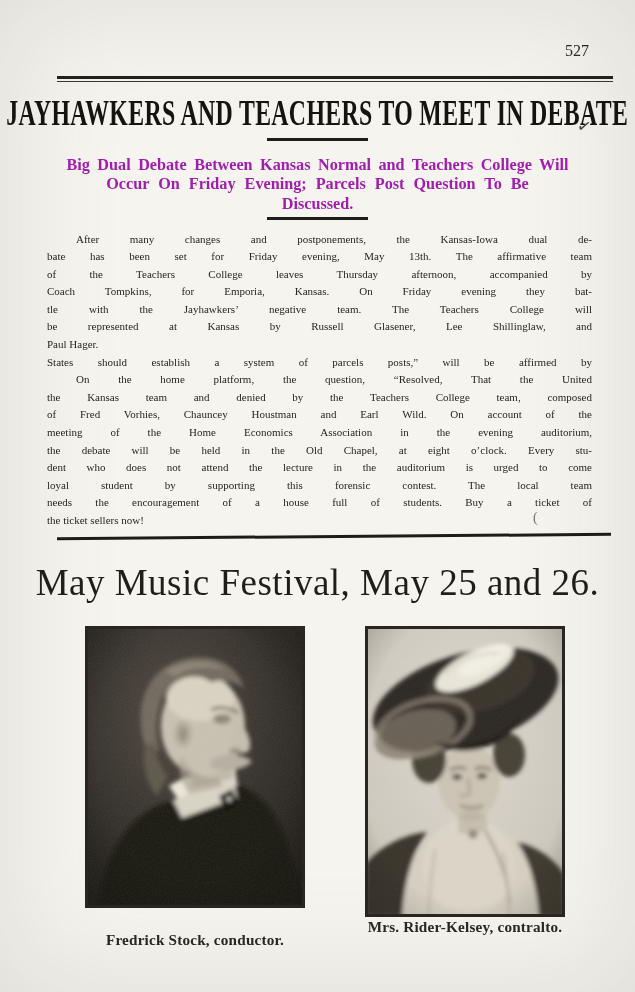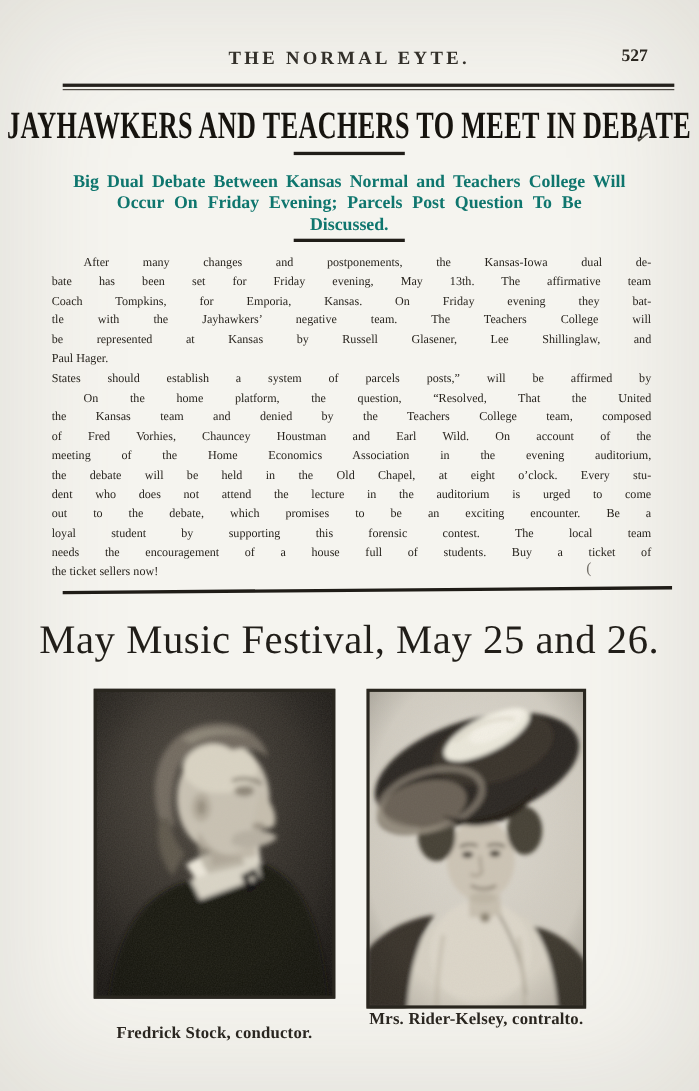--- a/index.html
+++ b/index.html
@@ -11,68 +11,67 @@
     position:relative;
     overflow:hidden;
     box-shadow:inset 0 0 120px rgba(120,115,100,0.18);
   }
   .masthead-row{position:relative;padding-top:43px;height:20px;}
   .masthead{
     text-align:center;font-size:17px;font-weight:600;letter-spacing:3px;
     color:#33302a;
   }
   .page-number{
-    position:absolute;right:46px;top:42px;font-size:16px;font-weight:700;color:#2c2822;margin-left:16px;
+    position:absolute;right:46px;top:42px;font-size:16px;font-weight:400;color:#2c2822;margin-left:16px;
   }
   .double-rule{margin:13px 0 0 57px;width:556px;}
   .double-rule .dr-top{height:2.5px;background:#24211c;}
   .double-rule .dr-gap{height:2px;}
   .double-rule .dr-bot{height:1.5px;background:#3a362f;}
   .headline-wrap{margin-top:12px;height:41px;display:flex;justify-content:center;align-items:flex-start;overflow:visible;}
   .headline{
     font-size:35px;font-weight:700;color:#17140f;white-space:nowrap;
     transform:scaleX(0.68);transform-origin:center;letter-spacing:0.5px;
     font-family:"Liberation Serif",serif;
   }
   .short-rule{width:101px;height:2.5px;background:#201d18;margin:3px auto 0 auto;}
   .short-rule.second{margin-top:3px;}
-  .subhead{margin:15px auto 0 auto;width:502px;font-weight:700;font-size:16.2px;line-height:19.5px;color:#0f766e;}
+  .subhead{margin:15px auto 0 auto;width:502px;font-weight:700;font-size:16.2px;line-height:19.5px;color:#a21caf;}
   .subhead .sh-line{text-align:center;}
   .subhead .sh-just{text-align:justify;text-align-last:justify;}
   .subhead .sh-wide{word-spacing:5px;}
   .body-text{margin:11px 43px 0 47px;font-size:11px;line-height:17.6px;color:#29251f;}
   .jline{text-align:justify;text-align-last:justify;}
   .jline.first{text-indent:29px;}
   .jline.last{text-align-last:left;}
   .long-rule{margin:5px 0 0 57px;width:554px;height:3px;background:#1f1c17;transform:rotate(-0.45deg);}
   .festival-heading{
     margin:23px 0 0 0;text-align:center;font-size:37px;font-weight:400;
     letter-spacing:0.5px;color:#211e19;line-height:44px;font-family:"Liberation Serif",serif;
   }
-  .photos{display:flex;margin:21px 0 0 85px;gap:28px;align-items:flex-start;}
+  .photos{display:flex;margin:21px 0 0 85px;gap:60px;align-items:flex-start;}
   figure{margin:0;padding:0;}
   .photo{display:block;line-height:0;}
   figcaption{font-weight:700;font-size:15.2px;color:#2a2620;text-align:center;letter-spacing:0.2px;}
   .fig-left figcaption{margin-top:23px;}
   .fig-right figcaption{margin-top:1px;}
   .pen-check{
     position:absolute;left:577px;top:116px;font-size:17px;color:#4a463e;
     transform:rotate(12deg);font-family:"DejaVu Sans",sans-serif;
   }
   .stray-mark{
     position:absolute;left:533px;top:510px;font-size:14px;color:#55514a;opacity:0.8;
   }
 </style>
 </head>
 <body>
 
 <div>
 
   <header class="masthead-row">
-    <div class="masthead">THE NORMAL EYTE.</div>
     <div class="page-number">527</div>
   </header>
 
   <div class="double-rule">
     <div class="dr-top"></div>
       <div class="dr-gap"></div>
       <div class="dr-bot"></div>
   </div>
 
   <div class="headline-wrap">
@@ -88,34 +87,34 @@
     <div class="sh-line sh-wide">Occur On Friday Evening; Parcels Post Question To Be</div>
     <div class="sh-line">Discussed.</div>
   </div>
 
   <div class="short-rule second"></div>
 
   <div class="body-text">
     <div class="para">
       <div class="jline first">After many changes and postponements, the Kansas-Iowa dual de-</div>
       <div class="jline">bate has been set for Friday evening, May 13th. The affirmative team</div>
+      <div class="jline">of the Teachers College leaves Thursday afternoon, accompanied by</div>
       <div class="jline">Coach Tompkins, for Emporia, Kansas. On Friday evening they bat-</div>
       <div class="jline">tle with the Jayhawkers’ negative team. The Teachers College will</div>
       <div class="jline">be represented at Kansas by Russell Glasener, Lee Shillinglaw, and</div>
       <div class="jline last">Paul Hager.</div>
     </div>
     <div class="para">
       <div class="jline">States should establish a system of parcels posts,” will be affirmed by</div>
       <div class="jline first">On the home platform, the question, “Resolved, That the United</div>
       <div class="jline">the Kansas team and denied by the Teachers College team, composed</div>
       <div class="jline">of Fred Vorhies, Chauncey Houstman and Earl Wild. On account of the</div>
       <div class="jline">meeting of the Home Economics Association in the evening auditorium,</div>
       <div class="jline">the debate will be held in the Old Chapel, at eight o’clock. Every stu-</div>
       <div class="jline">dent who does not attend the lecture in the auditorium is urged to come</div>
-      <div class="jline">out to the debate, which promises to be an exciting encounter. Be a</div>
       <div class="jline">loyal student by supporting this forensic contest. The local team</div>
       <div class="jline">needs the encouragement of a house full of students. Buy a ticket of</div>
       <div class="jline last">the ticket sellers now!</div>
     </div>
   </div>
 
   <span class="stray-mark">(</span>
 
   <div class="long-rule"></div>
 

